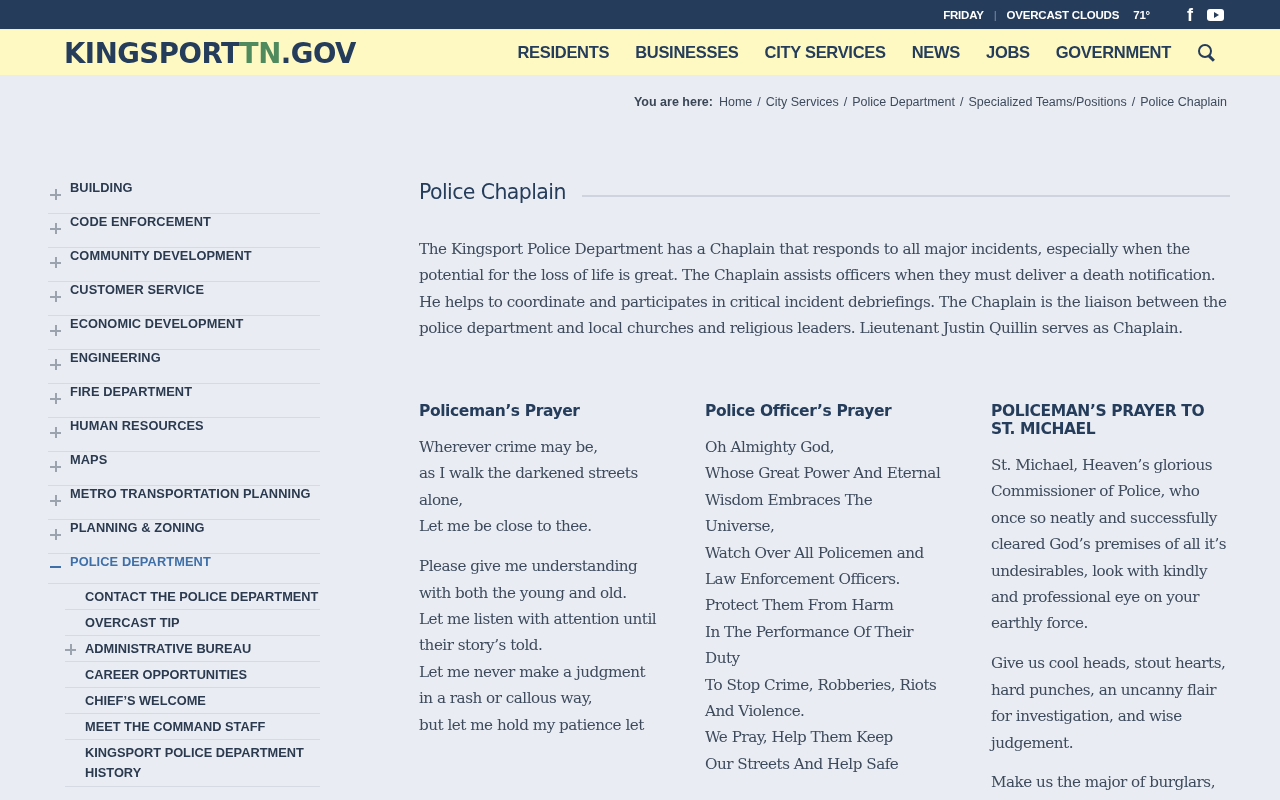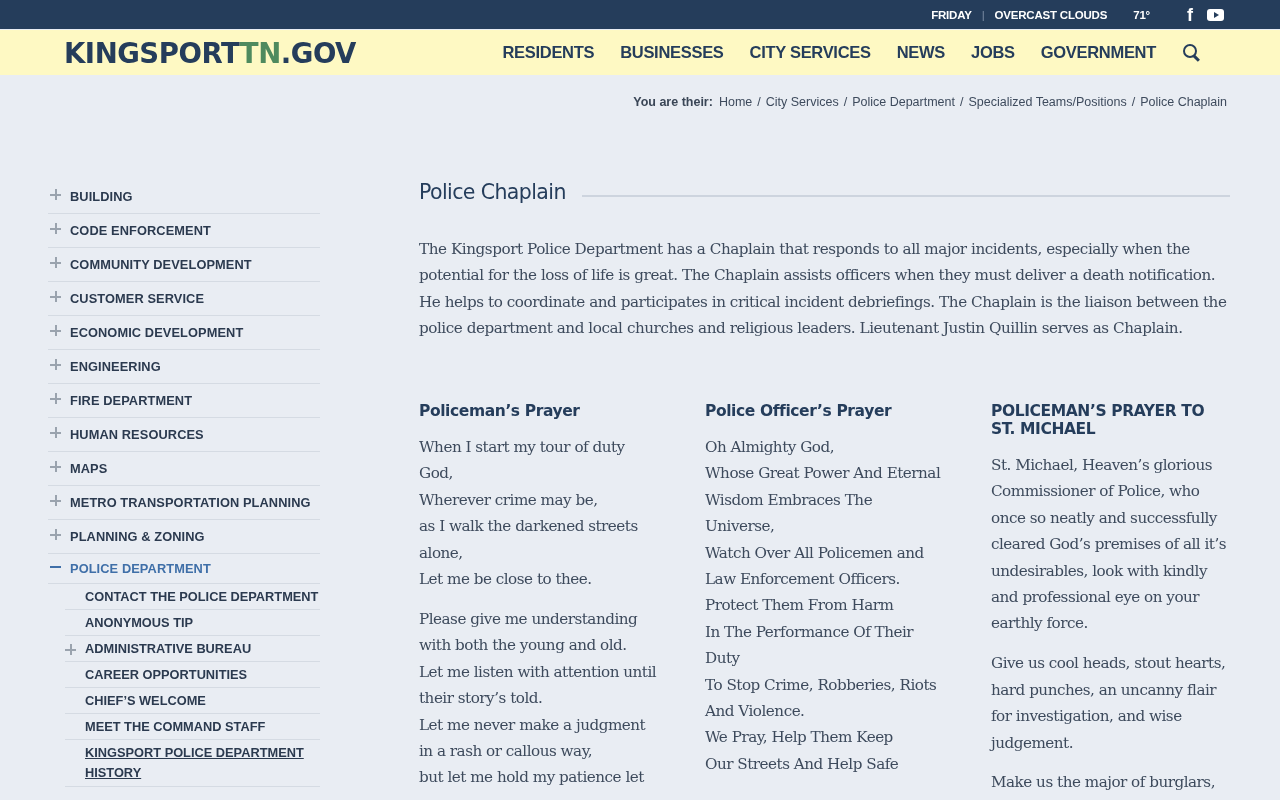--- a/index.html
+++ b/index.html
@@ -2,42 +2,42 @@
 <html><head>
 <meta charset="utf-8">
 <style>
   * { box-sizing: border-box; margin: 0; padding: 0; }
   html, body { width: 1280px; height: 800px; overflow: hidden; }
   body { background: #e9edf3; font-family: "Liberation Sans", sans-serif; color: #2b3a4f; position: relative; }
 
   .topbar { position: absolute; left: 0; top: 0; width: 1280px; height: 29px; background: #253d5b; }
   .topbar .weather { position: absolute; right: 130px; top: 0; height: 30px; display: flex; align-items: center; font-size: 11.5px; font-weight: 700; color: #ffffff; letter-spacing: -0.2px; }
   .topbar .sep { color: #7d8ea5; margin: 0 10px; font-weight: 400; }
-  .topbar .temp { margin-left: 26px; }
+  .topbar .temp { margin-left: 14px; }
   .topbar .social { position: absolute; right: 56px; top: 0; height: 30px; display: flex; align-items: center; gap: 14px; }
   .topbar .fb { color: #fff; font-weight: 700; font-size: 18px; font-family: "Liberation Sans", sans-serif; line-height: 30px; }
   .topbar .yt { width: 17px; height: 12px; background: #fff; border-radius: 3px; position: relative; }
   .topbar .yt::after { content: ""; position: absolute; left: 7px; top: 3px; border-left: 5px solid #253d5b; border-top: 3px solid transparent; border-bottom: 3px solid transparent; }
 
   .header { position: absolute; left: 0; top: 30px; width: 1280px; height: 45px; background: #fef9c3; }
   .logo { position: absolute; left: 64px; top: 7px; font-size: 29px; font-weight: 700; letter-spacing: -0.5px; color: #253d5b; font-family: "DejaVu Sans", sans-serif; line-height: 32px; transform: scaleX(0.95); transform-origin: left; }
   .logo .tn { color: #4e8a5e; }
-  .nav { position: absolute; right: 78px; top: 0; height: 45px; display: flex; align-items: center; }
+  .nav { position: absolute; right: 63px; top: 0; height: 45px; display: flex; align-items: center; }
   .nav a { color: #253d5b; font-weight: 700; font-size: 16.5px; text-decoration: none; margin-left: 26px; letter-spacing: -0.3px; }
   .nav .search { margin-left: 26px; width: 20px; height: 20px; position: relative; }
   .nav .search::before { content: ""; position: absolute; left: 1px; top: 1px; width: 10px; height: 10px; border: 2.5px solid #253d5b; border-radius: 50%; }
   .nav .search::after { content: ""; position: absolute; left: 13px; top: 12px; width: 2.5px; height: 7px; background: #253d5b; transform: rotate(-45deg); }
 
   .breadcrumb { position: absolute; right: 53px; top: 95px; font-size: 12.5px; color: #3e4b5d; display: flex; }
   .breadcrumb .label { font-weight: 700; color: #3a4656; margin-right: 6px; }
   .breadcrumb .crumb { color: #3e4b5d; }
   .breadcrumb .slash { margin: 0 5px; color: #3e4b5d; }
 
   .sidebar { position: absolute; left: 48px; top: 180px; width: 272px; }
-  .side-item { position: relative; height: 34px; border-bottom: 1px solid #d5dbe3; display: flex; align-items: center; padding-left: 22px; font-size: 12.8px; font-weight: 700; color: #2b3a4f; letter-spacing: 0.1px; }
+  .side-item { position: relative; height: 34px; border-bottom: 1px solid #d5dbe3; display: flex; padding-left: 22px; font-size: 12.8px; font-weight: 700; color: #2b3a4f; letter-spacing: 0.1px; }
   .side-item .pm { position: absolute; left: 2px; top: 9px; width: 12px; height: 12px; }
   .side-item .pm::before { content: ""; position: absolute; left: 0; top: 5px; width: 11px; height: 1.5px; background: #9aa3ae; }
   .side-item .pm.plus::after { content: ""; position: absolute; left: 5px; top: 0; width: 1.5px; height: 11px; background: #9aa3ae; }
   .side-item.active { color: #3f6fa8; }
   .side-item.active .pm::before { background: #3f6fa8; }
   .sub { margin-left: 17px; }
   .sub-item { position: relative; min-height: 26px; border-bottom: 1px solid #d5dbe3; display: flex; align-items: center; padding-left: 20px; font-size: 12.8px; font-weight: 700; color: #2b3a4f; line-height: 20px; }
   .sub-item .pm { position: absolute; left: 0; top: 8px; width: 11px; height: 11px; }
   .sub-item .pm::before { content: ""; position: absolute; left: 0; top: 5px; width: 11px; height: 1.5px; background: #9aa3ae; }
   .sub-item .pm::after { content: ""; position: absolute; left: 5px; top: 0; width: 1.5px; height: 11px; background: #9aa3ae; }
@@ -79,21 +79,21 @@
     <a>BUSINESSES</a>
     <a>CITY SERVICES</a>
     <a>NEWS</a>
     <a>JOBS</a>
     <a>GOVERNMENT</a>
     <span class="search"></span>
   </nav>
 </div>
 
 <div class="breadcrumb">
-  <span class="label">You are their:</span>
+  <span class="label">You are here:</span>
   <span class="crumb">Home</span>
   <span class="slash">/</span>
   <span class="crumb">City Services</span>
   <span class="slash">/</span>
   <span class="crumb">Police Department</span>
   <span class="slash">/</span>
   <span class="crumb">Specialized Teams/Positions</span>
   <span class="slash">/</span>
   <span class="crumb">Police Chaplain</span>
 </div>
@@ -145,54 +145,53 @@
     </div>
   <div class="side-item active" style="height:30px;">
       <span class="pm" style="top:7px;"></span>
       <span>POLICE DEPARTMENT</span>
     </div>
   <div class="sub">
     <div class="sub-item">
         <span>CONTACT THE POLICE DEPARTMENT</span>
       </div>
     <div class="sub-item">
-        <span>ANONYMOUS TIP</span>
+        <span>OVERCAST TIP</span>
       </div>
     <div class="sub-item">
         <span class="pm"></span>
         <span>ADMINISTRATIVE BUREAU</span>
       </div>
     <div class="sub-item">
         <span>CAREER OPPORTUNITIES</span>
       </div>
     <div class="sub-item">
         <span>CHIEF’S WELCOME</span>
       </div>
     <div class="sub-item">
         <span>MEET THE COMMAND STAFF</span>
       </div>
     <div class="sub-item tall">
-        <span style="display:block;width:230px;text-decoration:underline;">KINGSPORT POLICE DEPARTMENT HISTORY</span>
+        <span style="display:block;width:230px;">KINGSPORT POLICE DEPARTMENT HISTORY</span>
       </div>
   </div>
 </aside>
 
 <main class="content">
   <div class="title-row">
     <h1 class="page-title">Police Chaplain</h1>
     <div class="title-line"></div>
   </div>
   <p class="intro">The Kingsport Police Department has a Chaplain that responds to all major incidents, especially when the potential for the loss of life is great. The Chaplain assists officers when they must deliver a death notification. He helps to coordinate and participates in critical incident debriefings. The Chaplain is the liaison between the police department and local churches and religious leaders. Lieutenant Justin Quillin serves as Chaplain.</p>
 </main>
 
 <section class="cols">
   <div class="col">
     <h3>Policeman’s Prayer</h3>
     <p>
-      <span>When I start my tour of duty God,</span>
       <span>Wherever crime may be,</span>
       <span>as I walk the darkened streets alone,</span>
       <span>Let me be close to thee.</span>
     </p>
     <p>
       <span>Please give me understanding with both the young and old.</span>
       <span>Let me listen with attention until their story’s told.</span>
       <span>Let me never make a judgment in a rash or callous way,</span>
       <span>but let me hold my patience let</span>
     </p>

